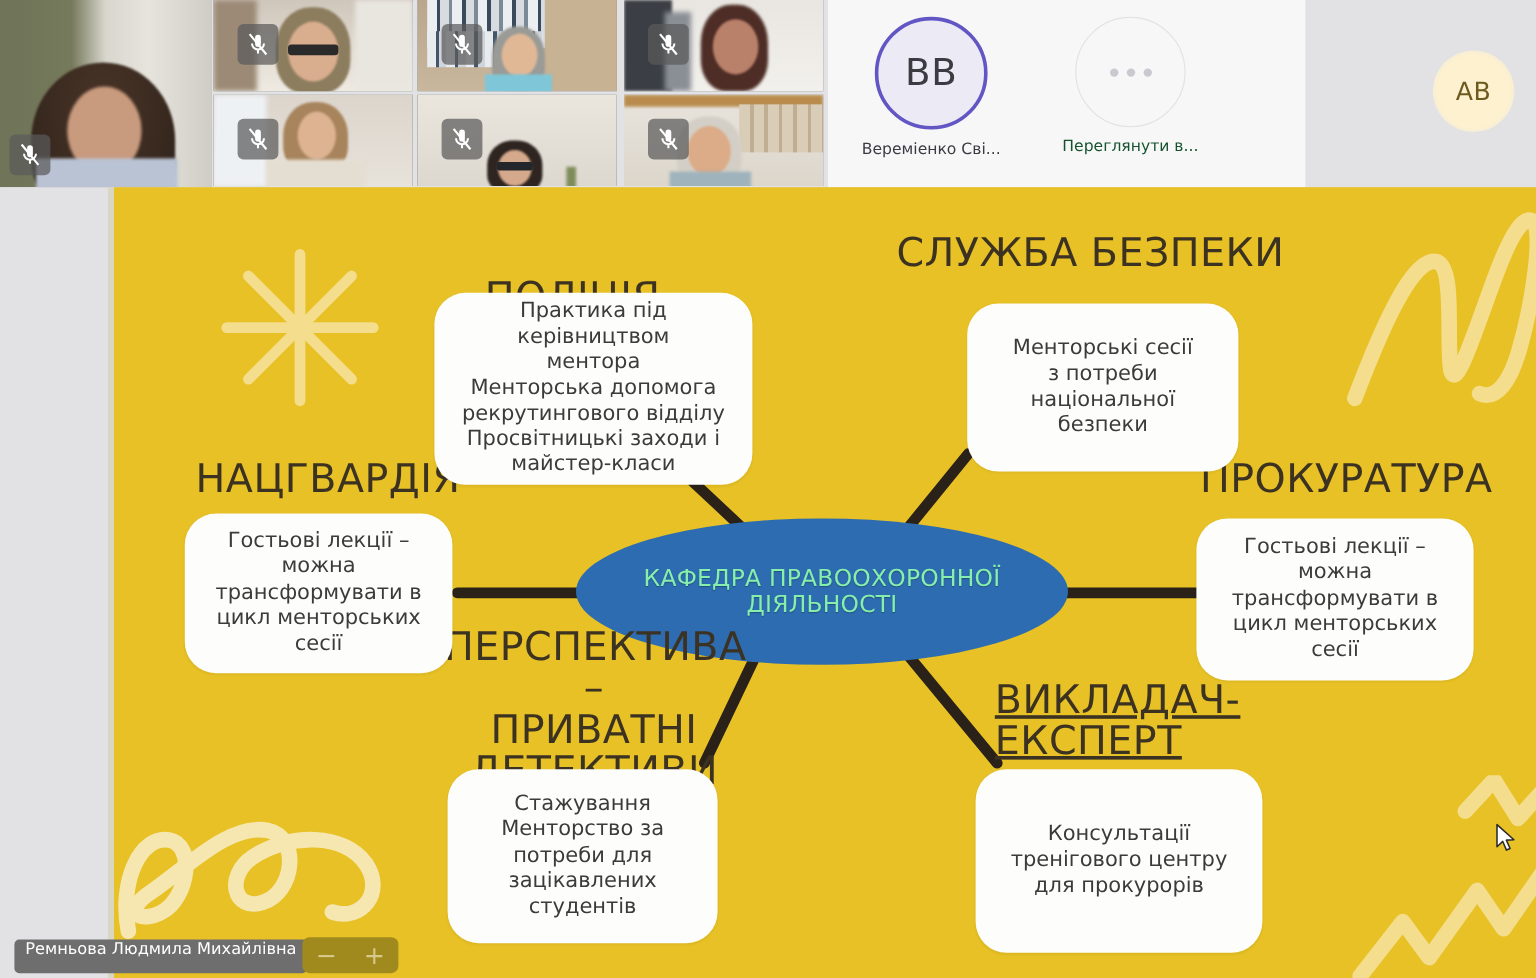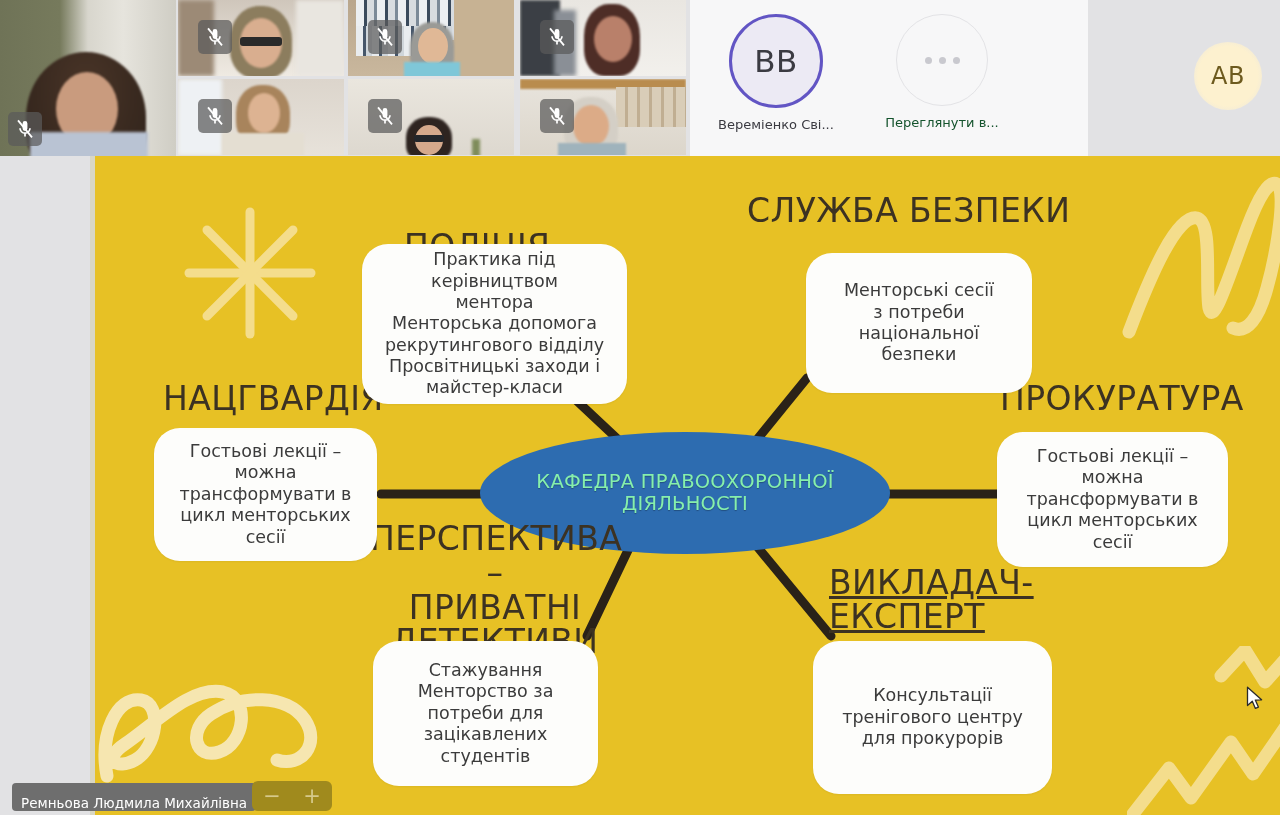--- a/index.html
+++ b/index.html
@@ -55,21 +55,21 @@
   .roster-name { margin-top:9px; font-size:13px; color:#3a3a41; white-space:nowrap; overflow:hidden; }
   .roster-name.muted { color:#14532d;text-align:center; }
 
   
   #right-pane { position:absolute; left:1088px; top:0; width:192px; height:156px; background:#e2e2e4; }
   #ab-avatar {
     position:absolute; left:106px; top:42px; width:68px; height:68px; border-radius:50%;
     background:radial-gradient(circle at 50% 50%, #fdf1cf 62%, rgba(253,241,207,0) 100%);
     display:flex; align-items:center; justify-content:center;
   }
-  #ab-avatar span { font-size:24px; color:#6d5a1e; letter-spacing:.5px; }
+  #ab-avatar span { font-size:21px; color:#6d5a1e; letter-spacing:.5px; }
 
   
   #slide-outer { position:absolute; left:0; top:156px; width:1280px; height:659px; background:#e2e2e4; }
   #slide {
     position:absolute; left:95px; top:0; width:1185px; height:659px;
     background:#e7c125; overflow:hidden;
   }
   #slide-left-edge { position:absolute; left:90px; top:0; width:5px; height:659px; background:#d9d7c4; }
 
   .deco { position:absolute; pointer-events:none; }
@@ -97,21 +97,21 @@
     position:absolute; background:#fdfdfb; border-radius:26px;
     display:flex; align-items:center; justify-content:center; text-align:center;
     box-shadow:0 1px 2px rgba(0,0,0,.05);
   }
   .card .t { color:#3b3b3b; font-size:17.5px; line-height:1.22; padding:0 10px; white-space:pre-line; }
 
   
   #name-chip {
     position:absolute; left:12px; top:783px; height:28px;
     background:#6e6e6e; color:#ffffff; border-radius:4px;
-    display:flex; align-items:flex-end; padding:0 9px;
+    display:flex; align-items:flex-start; padding:0 9px;
     font-size:13.5px; white-space:nowrap; z-index:40;
   }
   #zoom-ctl {
     position:absolute; left:252px; top:781px; width:80px; height:30px;
     background:#a08a1d; border-radius:6px; display:flex; z-index:40;
   }
   #zoom-ctl button {
     flex:1; background:transparent; border:0; color:#d6c98b;
     font-size:21px; line-height:1; cursor:pointer; font-family:inherit;
   }

